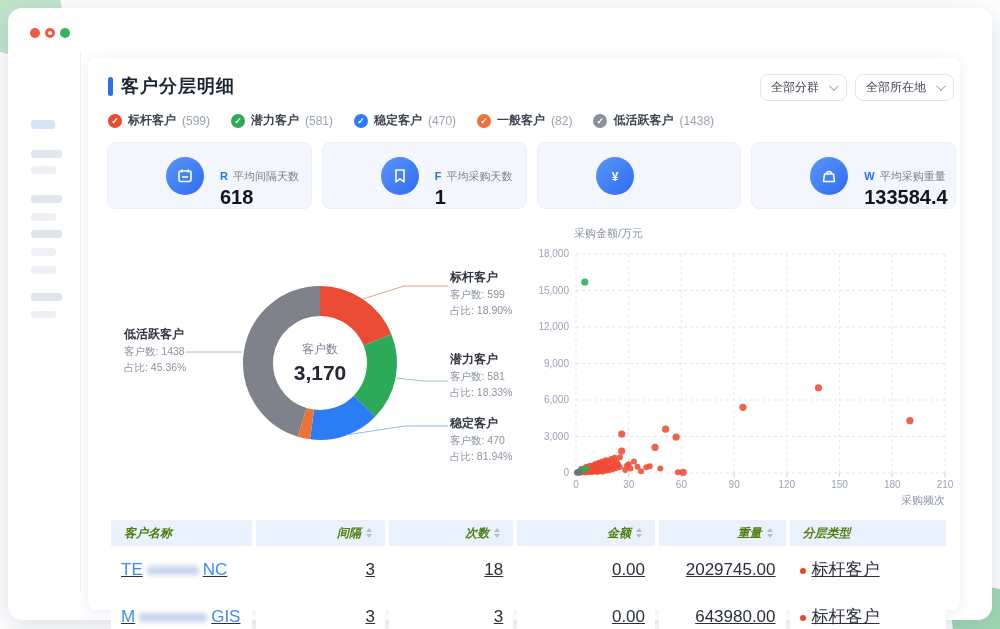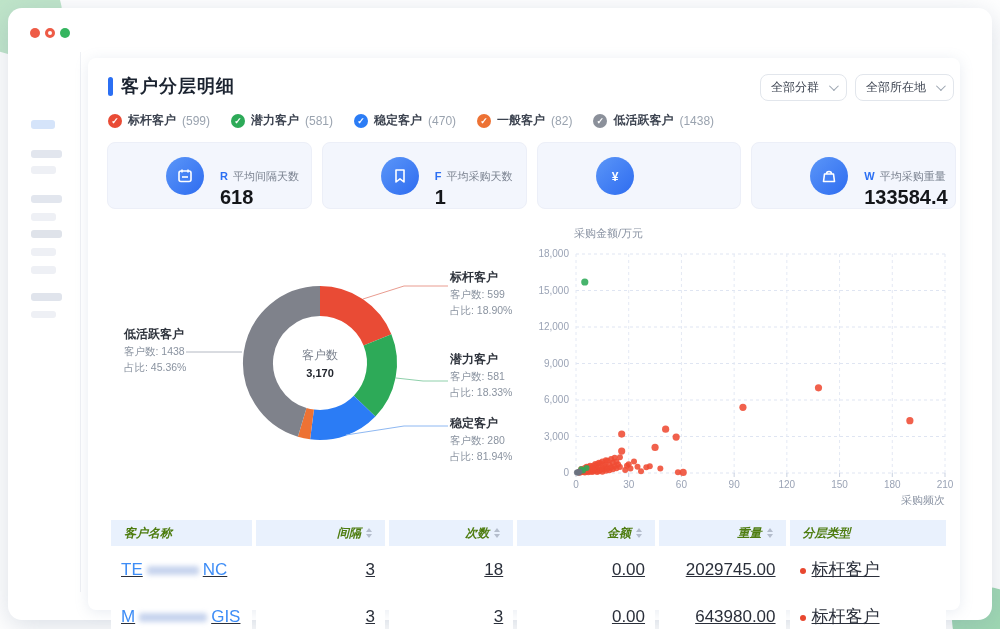--- a/index.html
+++ b/index.html
@@ -55,21 +55,21 @@
   .stat-line1 { font-size:11px; color:#79818f; }
   .stat-letter { color:#2b6ff3; font-weight:bold; margin-right:5px; font-size:11px; }
   .stat-value { font-size:20px; font-weight:bold; color:#14161a; margin-top:2px; }
 
   
   .charts-row { position:absolute; left:0; top:160px; width:872px; height:296px; }
   .donut-svg { position:absolute; left:20px; top:35px; }
   .donut-center { position:absolute; left:232px; top:145px; transform:translate(-50%,-50%);
     text-align:center; }
   .donut-center-label { font-size:12px; color:#7b828e; }
-  .donut-center-value { font-size:11px; font-weight:bold; color:#23272f; margin-top:3px; }
+  .donut-center-value { font-size:21px; font-weight:bold; color:#23272f; margin-top:3px; }
   .callout { position:absolute; width:120px; }
   .callout .c-name { font-size:12px; font-weight:bold; color:#2e333c; }
   .callout .c-line { font-size:10.5px; color:#8a93a0; margin-top:2px; }
   .scatter-svg { position:absolute; left:430px; top:7px; }
 
   
   .cust-table { position:absolute; left:19px; top:462px; width:843px;
     border-collapse:separate; border-spacing:4px 0; }
   .cust-table th { background:#e9f1fd; height:26px; font-size:12px; color:#4d7c0f;
     font-weight:bold; padding:0 13px; white-space:nowrap;font-style:italic; }
@@ -234,21 +234,21 @@
         <div class="c-line">客户数: 599</div>
         <div class="c-line">占比: 18.90%</div>
       </div>
       <div class="callout" style="left:362px; top:133px;">
         <div class="c-name">潜力客户</div>
         <div class="c-line">客户数: 581</div>
         <div class="c-line">占比: 18.33%</div>
       </div>
       <div class="callout" style="left:362px; top:197px;">
         <div class="c-name">稳定客户</div>
-        <div class="c-line">客户数: 280</div>
+        <div class="c-line">客户数: 470</div>
         <div class="c-line">占比: 81.94%</div>
       </div>
       <div class="callout" style="left:36px; top:108px;">
         <div class="c-name">低活跃客户</div>
         <div class="c-line">客户数: 1438</div>
         <div class="c-line">占比: 45.36%</div>
       </div>
 
       <svg class="scatter-svg" id="scatter-svg" width="440" height="280">
           <line x1="58" x2="427" y1="248" y2="248" stroke="#dfe5f2" stroke-dasharray="3 3"></line>

